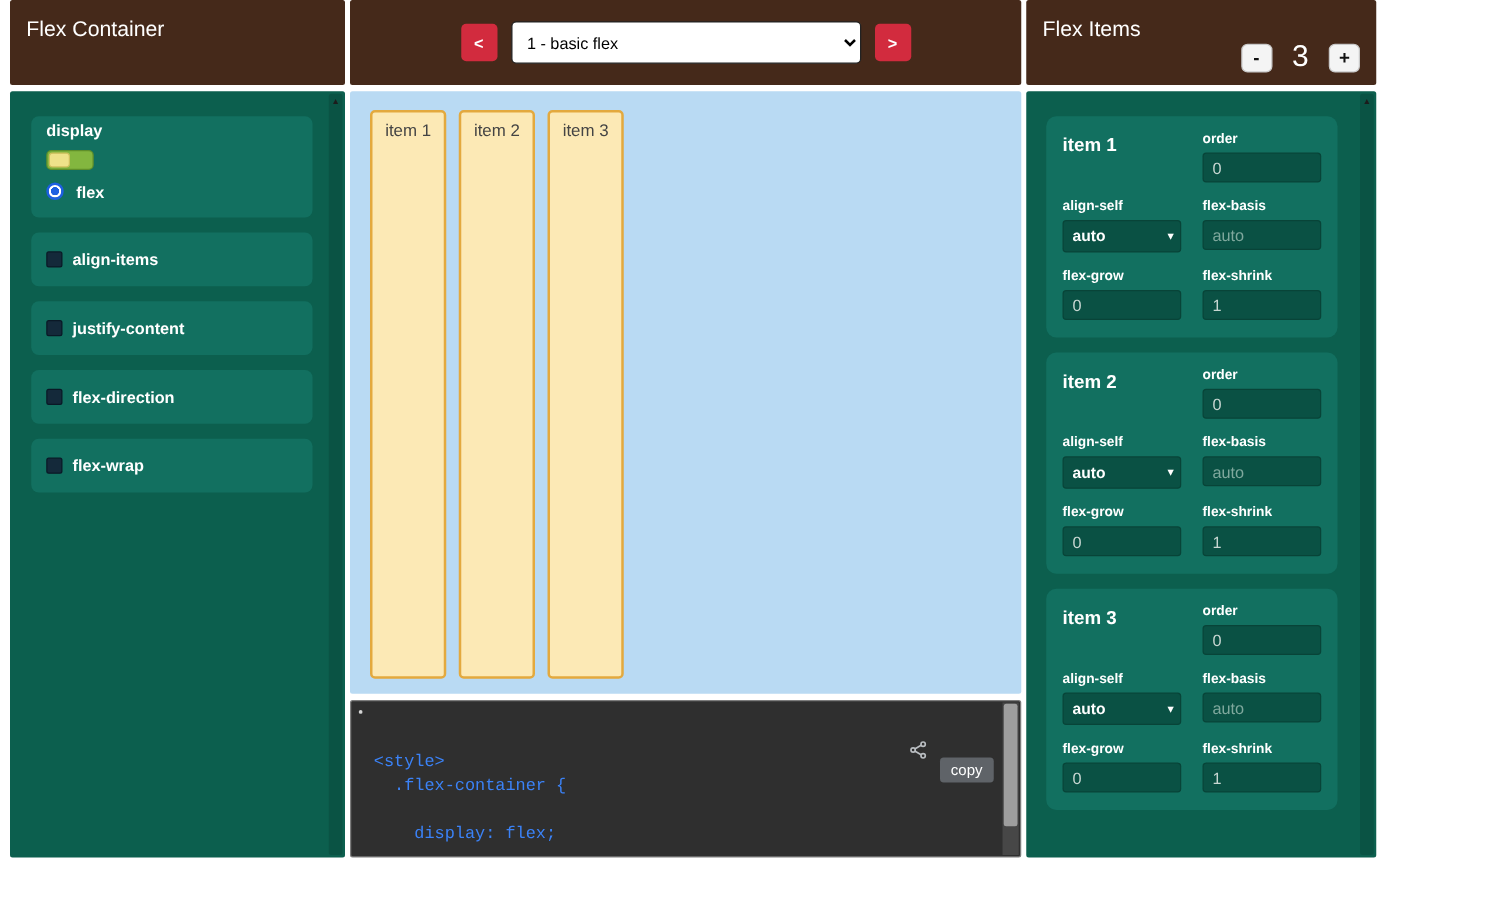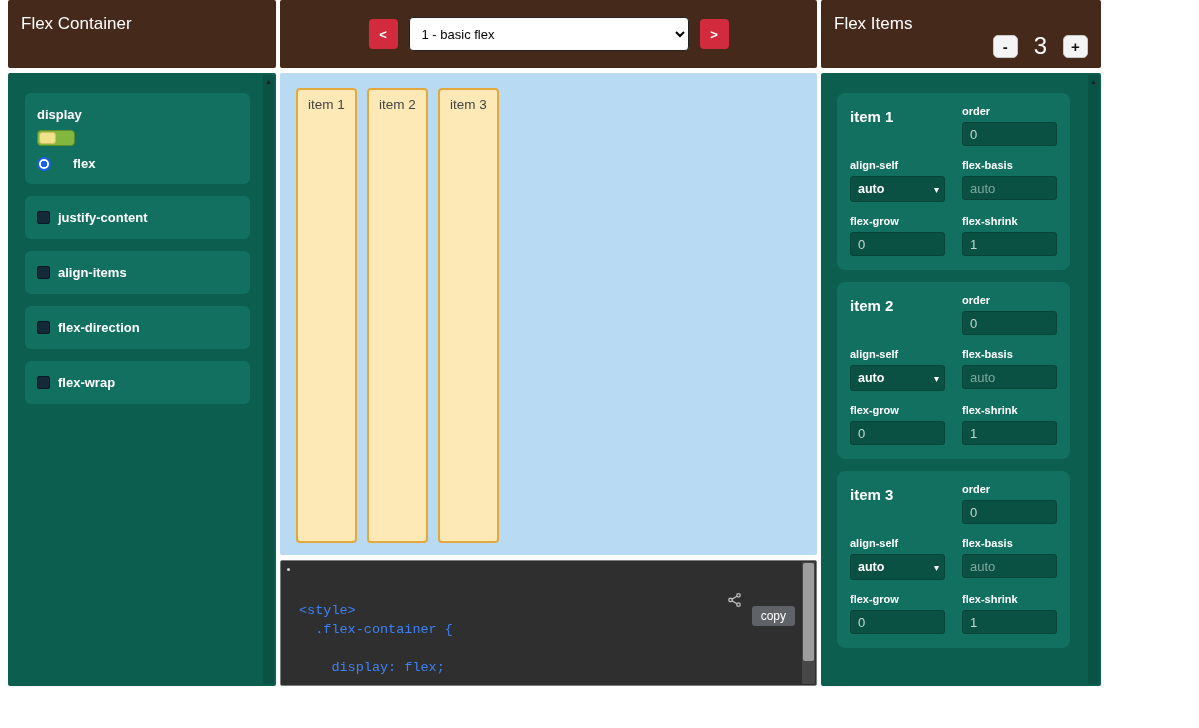--- a/index.html
+++ b/index.html
@@ -19,32 +19,32 @@
   .col-mid { width: 537px; }
   .col-right { width: 280px; }
 
   .hdr { background: #45291a; color: #fff; flex: 0 0 68px; border-radius: 2px; position: relative; }
   .body-panel { background: #0c5f4e; flex: 1 1 auto; position: relative; border-radius: 2px; overflow: hidden; }
 
   
   .hdr-left { padding: 14px 0 0 13px; font-size: 17px; }
   .left-body { padding: 20px 26px 0 17px; }
   .card { background: #127060; border-radius: 6px; margin-bottom: 12px; }
-  .display-card { padding: 14px 12px 13px; }
+  .display-card { padding: 4px 12px 13px; }
   .card-label { font-size: 13px; font-weight: bold; color: #fff; margin-bottom: 8px; }
   .toggle {
     width: 38px; height: 16px; background: #83b63f;
     border: 1px solid #5f8f2a; border-radius: 4px;
     position: relative; margin-bottom: 10px; cursor: pointer;
   }
   .toggle .knob {
     position: absolute; left: 1px; top: 1px; width: 17px; height: 12px;
     background: #efe289; border: 1px solid #cfc05e; border-radius: 3px;
   }
-  .radio-row { display: flex; align-items: center; gap: 22px; cursor: pointer; }
+  .radio-row { display: flex; gap: 10px; cursor: pointer; }
   .radio {
     appearance: none; -webkit-appearance: none;
     width: 14px; height: 14px; border-radius: 50%;
     border: 2px solid #1d5fe0;
     background: radial-gradient(circle at center, #1d5fe0 0 3.2px, #ffffff 3.4px 100%);
   }
   .radio-label { font-size: 13px; font-weight: bold; color: #fff; }
   .option-card { height: 43px; display: flex; align-items: center; padding: 0 12px; gap: 8px; }
   .cb {
     appearance: none; -webkit-appearance: none;
@@ -161,25 +161,25 @@
             <div class="knob"></div>
           </div>
           <label class="radio-row">
             <input type="radio" class="radio" checked="" style="">
             <span class="radio-label">flex</span>
           </label>
         </div>
 
         <div class="card option-card">
           <input type="checkbox" class="cb" style="">
-          <span class="opt-label">justify-content</span>
+          <span class="opt-label">align-items</span>
         </div>
         <div class="card option-card">
           <input type="checkbox" class="cb" style="">
-          <span class="opt-label">align-items</span>
+          <span class="opt-label">justify-content</span>
         </div>
         <div class="card option-card">
           <input type="checkbox" class="cb" style="">
           <span class="opt-label">flex-direction</span>
         </div>
         <div class="card option-card">
           <input type="checkbox" class="cb" style="">
           <span class="opt-label">flex-wrap</span>
         </div>
 

